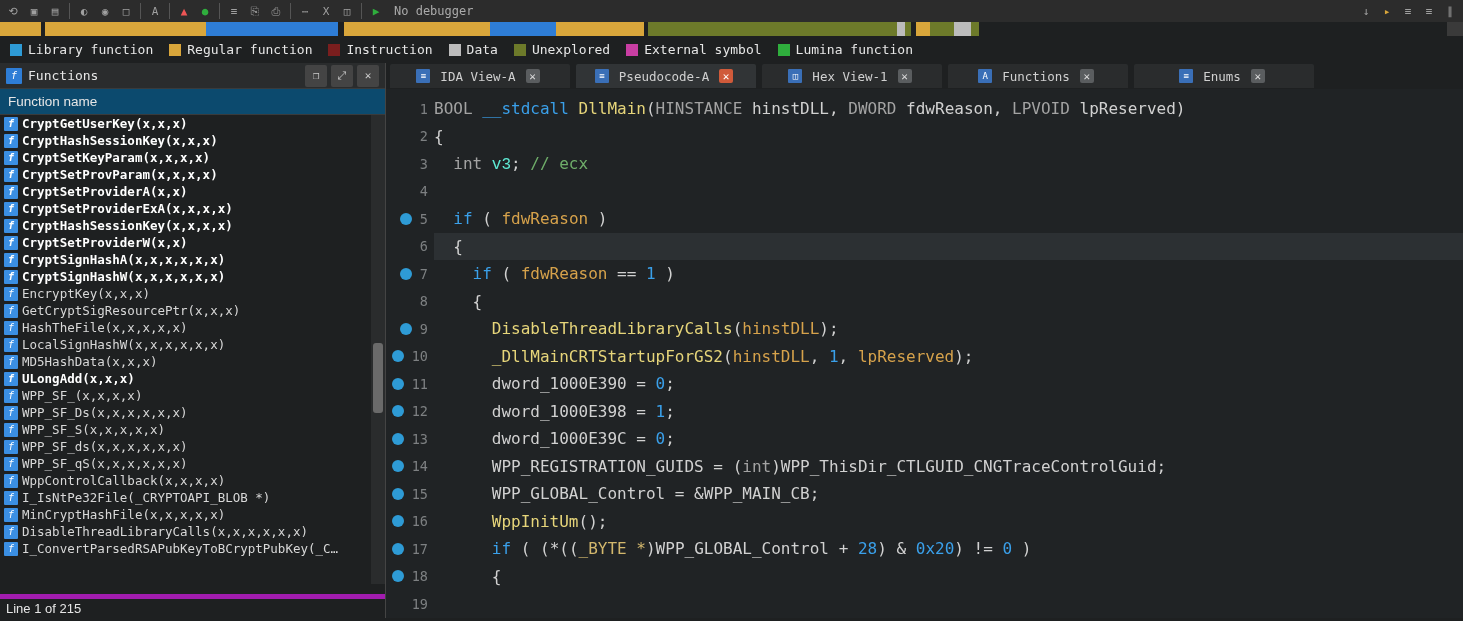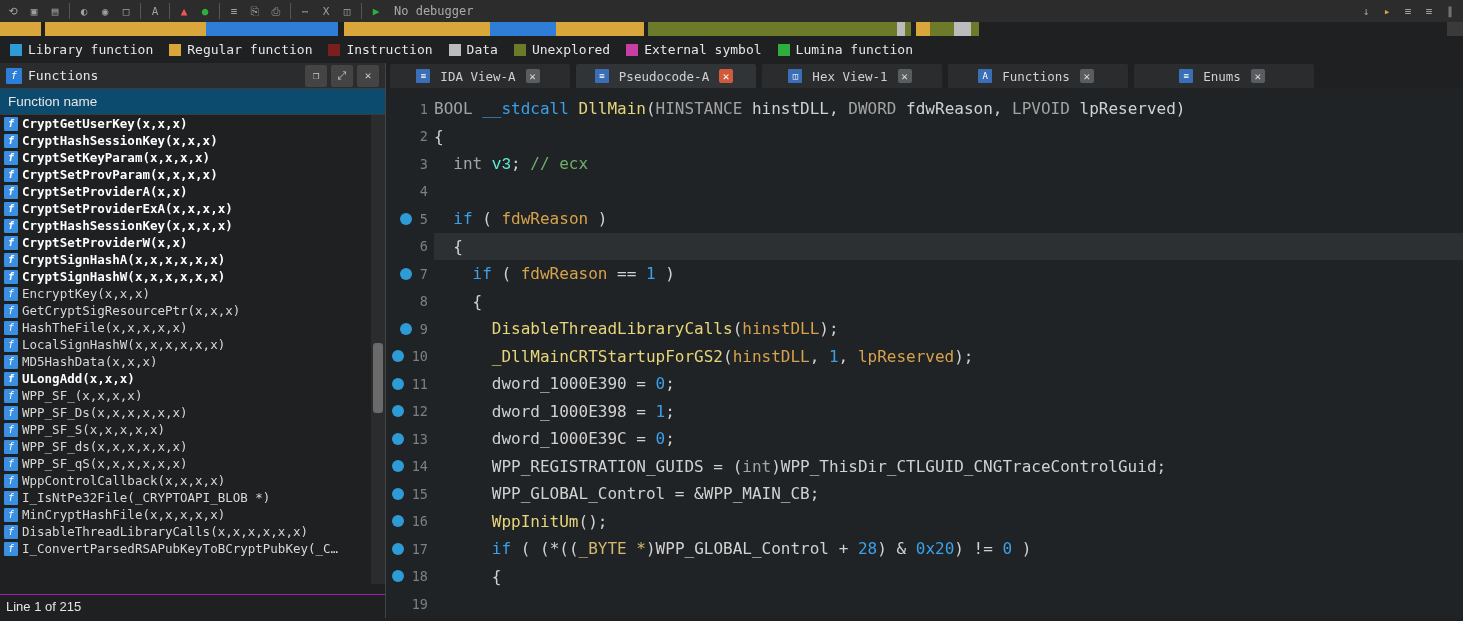--- a/index.html
+++ b/index.html
@@ -140,21 +140,21 @@
     background: #6a6a6a;
     border-radius: 3px;
   }
   .func-footer {
     height: 24px;
     display: flex;
     align-items: center;
     padding: 0 6px;
     color: #e6e6e6;
     font-size: 13px;
-    border-top: 1px solid #a21caf;
+    border-top: 5px solid #a21caf;
     font-family: Segoe UI, Arial, sans-serif;
   }
   .func-spacer { height: 10px; }
   
   .editor-area {
     flex: 1;
     display: flex;
     flex-direction: column;
     background: #202325;
     min-width: 0;

